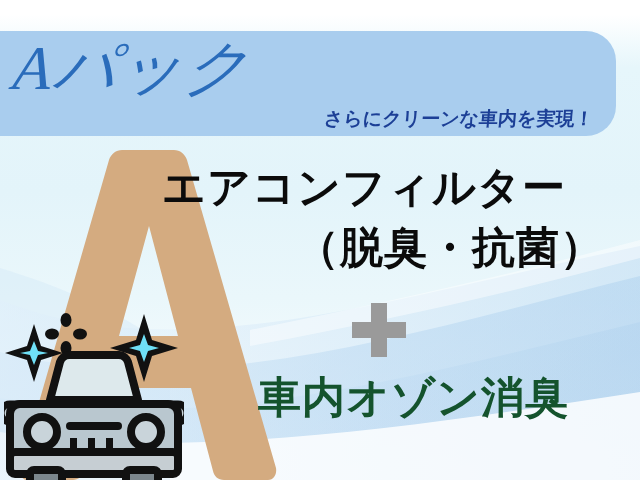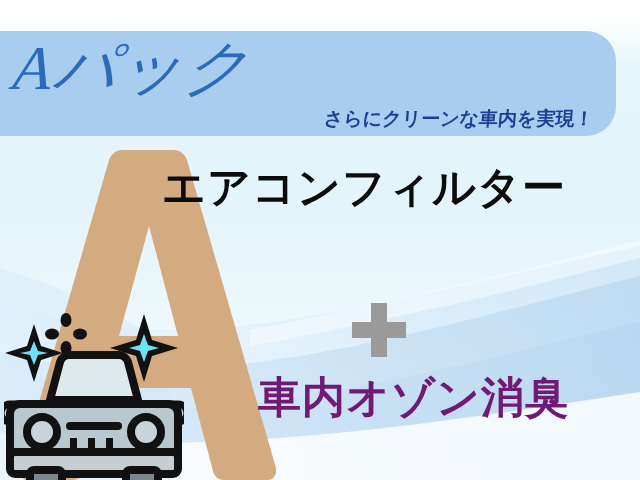--- a/index.html
+++ b/index.html
@@ -110,21 +110,21 @@
     font-weight: bold;
     letter-spacing: 1px;
     font-family: "Liberation Serif", "DejaVu Serif", serif;
   }
   .line-ozone {
     position: absolute;
     left: 258px;
     top: 376px;
     font-size: 43px;
     line-height: 1;
-    color: #701a75;
+    color: #14532d;
     white-space: nowrap;
     font-weight: bold;
     letter-spacing: 1px;
     font-family: "Liberation Serif", "DejaVu Serif", serif;
   }
 
   
   .plus-mark {
     position: absolute;
     left: 352px;
@@ -183,20 +183,21 @@
              L10,330 C4,330 0,324 2,318 L91,10 C93,4 98,0 104,0 Z
              M101,186 L160,186 L131,76 Z" fill="#d4ab80"></path>
   </svg>
 
   <div class="banner">
     <div class="banner-title">Aパック</div>
     <div class="banner-sub">さらにクリーンな車内を実現！</div>
   </div>
 
   <div class="line-filter">エアコンフィルター</div>
+  <div class="line-effect">（脱臭・抗菌）</div>
 
   <svg class="plus-mark" viewBox="0 0 54 54">
     <path d="M19,0 H35 V19 H54 V35 H35 V54 H19 V35 H0 V19 H19 Z" fill="#9a9a9a"></path>
   </svg>
 
   <div class="line-ozone">車内オゾン消臭</div>
 
   <svg class="car-art" viewBox="0 0 180 182">
 
     <g>

